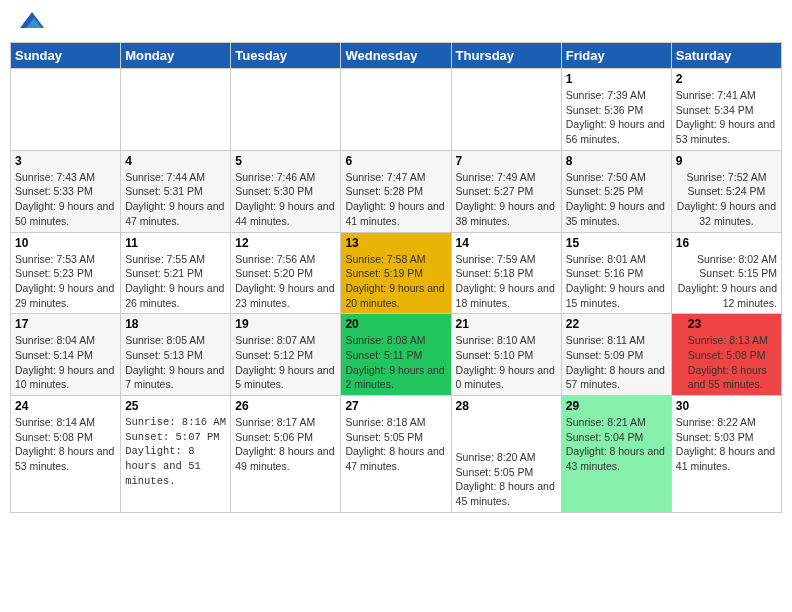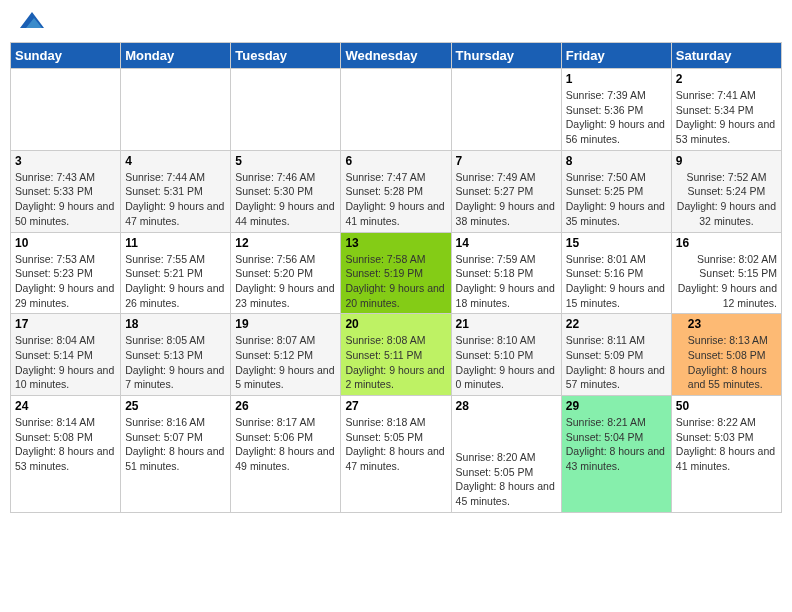--- a/index.html
+++ b/index.html
@@ -210,21 +210,21 @@
           <div class="day-info" style="white-space: pre-line;">Sunrise: 7:55 AM
 Sunset: 5:21 PM
 Daylight: 9 hours and 26 minutes.</div>
         </td>
         <td style="background: rgb(255, 255, 255);">
           <span class="day-number">12</span>
           <div class="day-info" style="white-space: pre-line;">Sunrise: 7:56 AM
 Sunset: 5:20 PM
 Daylight: 9 hours and 23 minutes.</div>
         </td>
-        <td style="background: #84cc16;">
+        <td style="background: #eab308;">
           <span class="day-number">13</span>
           <div class="day-info" style="white-space: pre-line;">Sunrise: 7:58 AM
 Sunset: 5:19 PM
 Daylight: 9 hours and 20 minutes.</div>
         </td>
         <td style="background: rgb(255, 255, 255);">
           <span class="day-number">14</span>
           <div class="day-info" style="white-space: pre-line;">Sunrise: 7:59 AM
 Sunset: 5:18 PM
 Daylight: 9 hours and 18 minutes.</div>
@@ -254,55 +254,55 @@
           <div class="day-info" style="white-space: pre-line;">Sunrise: 8:05 AM
 Sunset: 5:13 PM
 Daylight: 9 hours and 7 minutes.</div>
         </td>
         <td style="background: rgb(245, 245, 245);">
           <span class="day-number">19</span>
           <div class="day-info" style="white-space: pre-line;">Sunrise: 8:07 AM
 Sunset: 5:12 PM
 Daylight: 9 hours and 5 minutes.</div>
         </td>
-        <td style="background: #bef264; margin-left: 48px;">
+        <td style="background: #22c55e; margin-left: 48px;">
           <span class="day-number">20</span>
           <div class="day-info" style="white-space: pre-line;">Sunrise: 8:08 AM
 Sunset: 5:11 PM
 Daylight: 9 hours and 2 minutes.</div>
         </td>
         <td style="background: rgb(245, 245, 245);">
           <span class="day-number">21</span>
           <div class="day-info" style="white-space: pre-line;">Sunrise: 8:10 AM
 Sunset: 5:10 PM
 Daylight: 9 hours and 0 minutes.</div>
         </td>
         <td style="background: rgb(245, 245, 245);">
           <span class="day-number">22</span>
           <div class="day-info" style="white-space: pre-line;">Sunrise: 8:11 AM
 Sunset: 5:09 PM
 Daylight: 8 hours and 57 minutes.</div>
         </td>
-        <td style="background: #fdba74; padding-left: 16px;">
+        <td style="background: #ef4444; padding-left: 16px;">
           <span class="day-number">23</span>
           <div class="day-info" style="white-space: pre-line;">Sunrise: 8:13 AM
 Sunset: 5:08 PM
 Daylight: 8 hours and 55 minutes.</div>
         </td>
       </tr>
       <tr>
         <td style="background: rgb(255, 255, 255);">
           <span class="day-number">24</span>
           <div class="day-info" style="white-space: pre-line;">Sunrise: 8:14 AM
 Sunset: 5:08 PM
 Daylight: 8 hours and 53 minutes.</div>
         </td>
         <td style="background: rgb(255, 255, 255);">
           <span class="day-number">25</span>
-          <div class="day-info" style="white-space: pre-line;">Sunrise: 8:16 AM
+          <div class="day-info" style="white-space: pre-line; font-family: Liberation Mono, monospace;">Sunrise: 8:16 AM
 Sunset: 5:07 PM
 Daylight: 8 hours and 51 minutes.</div>
         </td>
         <td style="background: rgb(255, 255, 255);">
           <span class="day-number">26</span>
           <div class="day-info" style="white-space: pre-line;">Sunrise: 8:17 AM
 Sunset: 5:06 PM
 Daylight: 8 hours and 49 minutes.</div>
         </td>
         <td style="background: rgb(255, 255, 255);">
@@ -317,20 +317,20 @@
 Sunset: 5:05 PM
 Daylight: 8 hours and 45 minutes.</div>
         </td>
         <td style="background: #86efac;">
           <span class="day-number">29</span>
           <div class="day-info" style="white-space: pre-line;">Sunrise: 8:21 AM
 Sunset: 5:04 PM
 Daylight: 8 hours and 43 minutes.</div>
         </td>
         <td style="background: rgb(255, 255, 255);">
-          <span class="day-number">50</span>
+          <span class="day-number">30</span>
           <div class="day-info" style="white-space: pre-line;">Sunrise: 8:22 AM
 Sunset: 5:03 PM
 Daylight: 8 hours and 41 minutes.</div>
         </td>
       </tr>
     </tbody>
 </table>
 
 </body></html>

